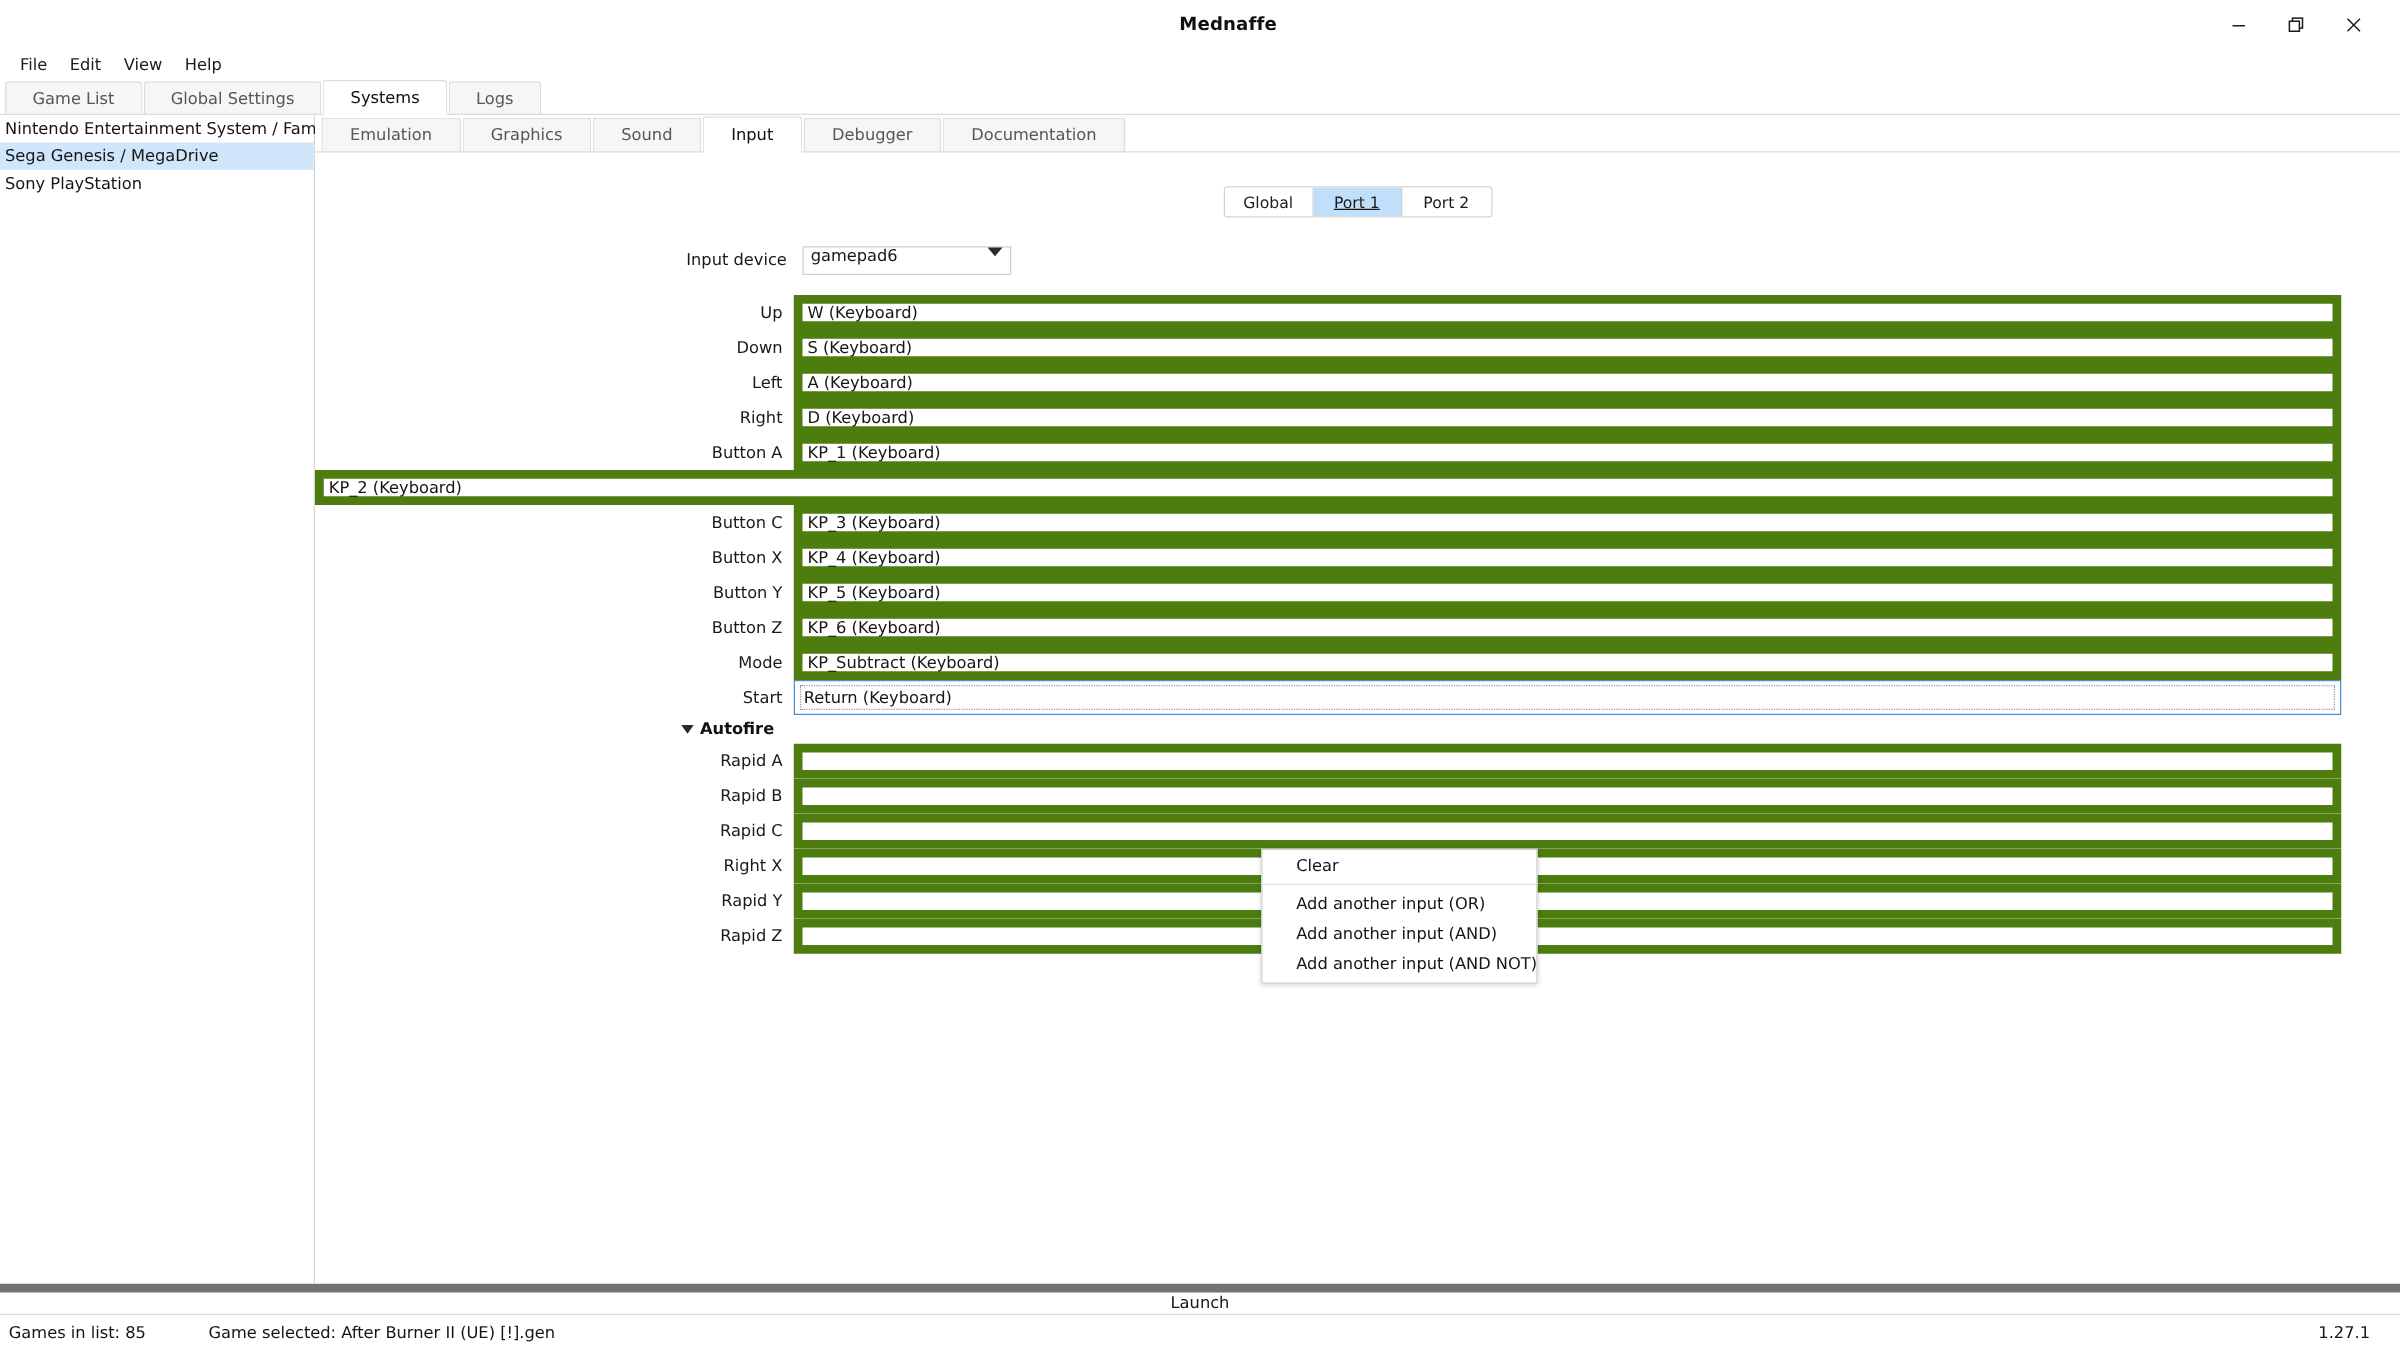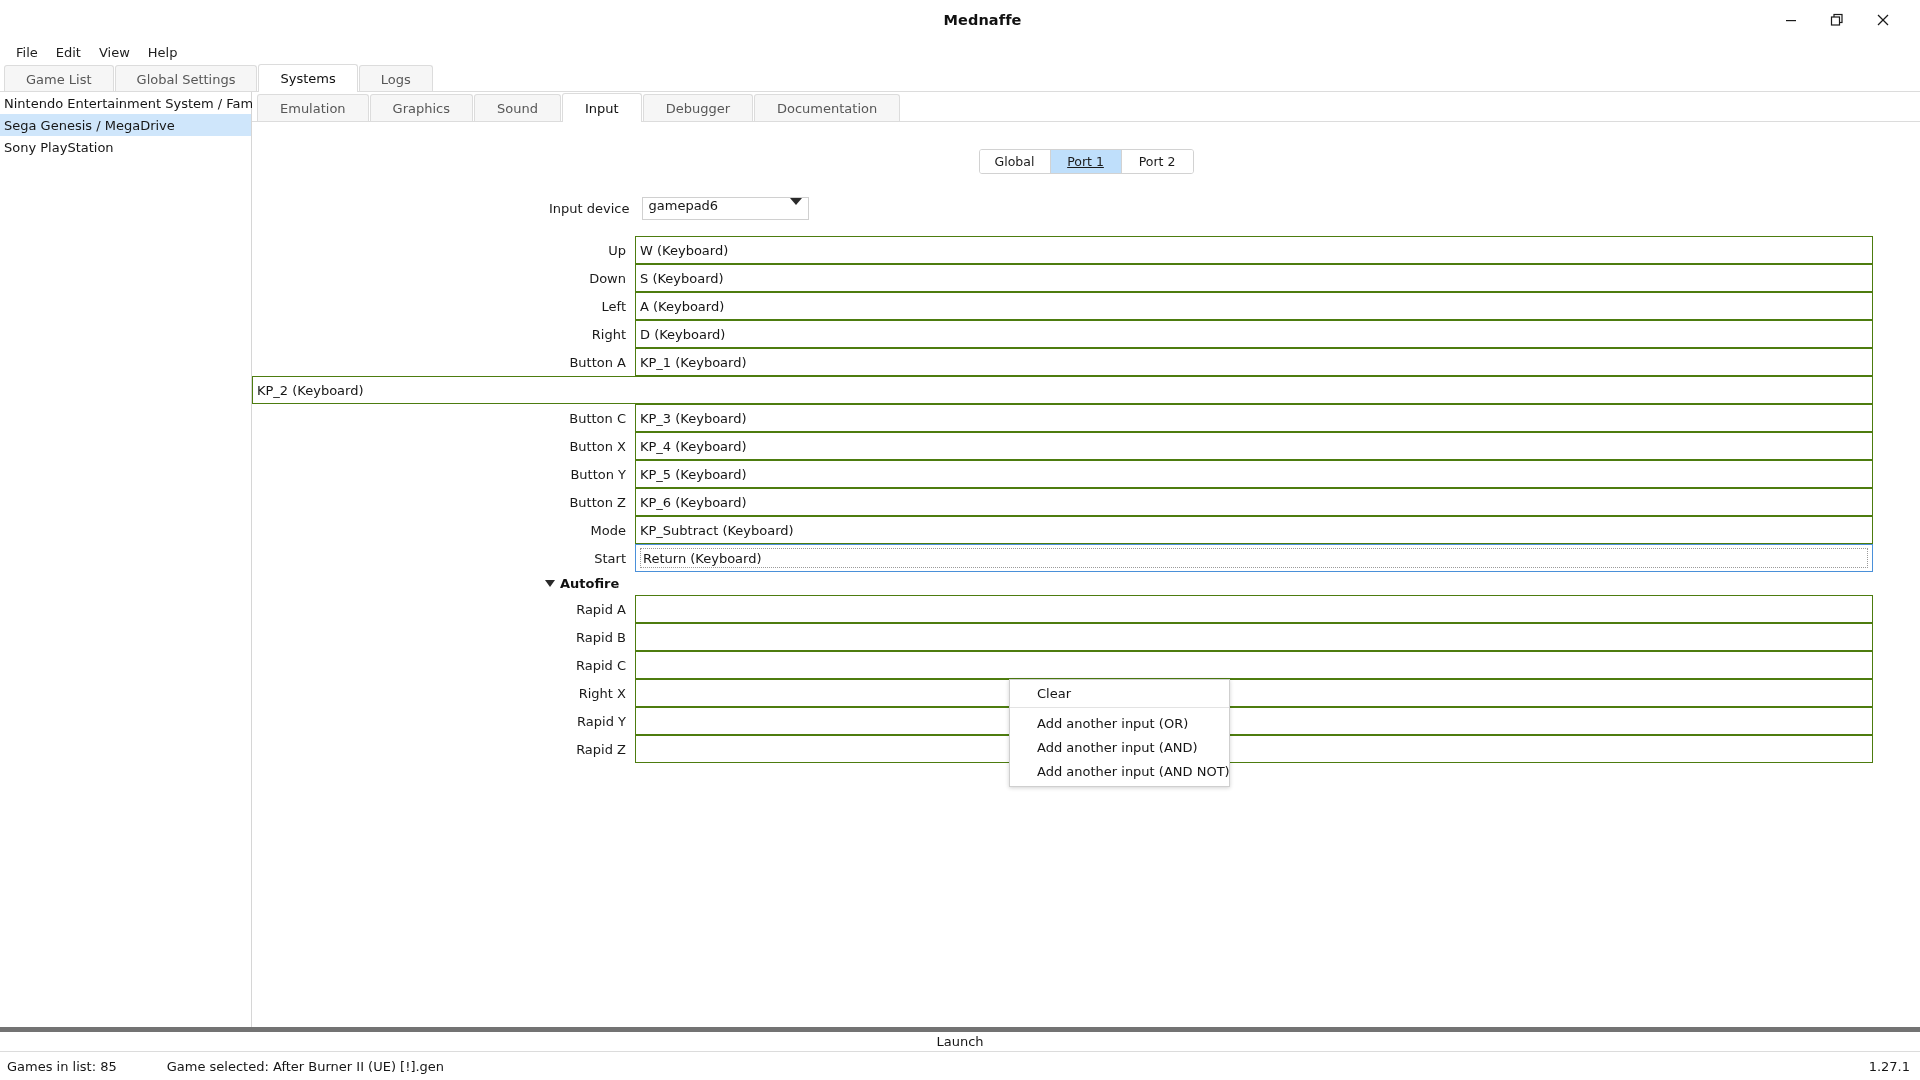--- a/index.html
+++ b/index.html
@@ -234,21 +234,21 @@
   }
   .ilabel {
     width: 383px; min-width: 383px;
     display: flex; align-items: center; justify-content: flex-end;
     padding-right: 9px;
     font-size: 13px; color: #1a1a1a;
   }
   .ifield {
     flex: 1 1 auto;
     margin-right: 47px;
-    border: 1px solid #4d7c0f;
+    border: 7px solid #4d7c0f;
     background: #ffffff;
     display: flex; align-items: center;
     padding: 0 4px;
     font-size: 13px; color: #161616;
     cursor: default;
   }
   .ifield.focused {
     border: 1px solid #4a90d9;
     outline: none;
   }
@@ -294,31 +294,31 @@
     white-space: nowrap;
   }
   .ctxsep {
     height: 1px; background: #e3e3e3;
     margin: 2px 0 3px 0;
   }
 
   
   .launchbar {
     height: 25px; min-height: 25px;
-    border-top: 5px solid #737373;
+    border-top: 7px solid #737373;
     border-bottom: 1px solid #dcdcdc;
     display: flex; align-items: center; justify-content: center;
     font-size: 13px; color: #161616;
     background: #ffffff;
     cursor: default;
   }
   .statusbar {
     height: 28px; min-height: 28px;
     display: flex; align-items: center;
-    padding: 0 10px 0 7px;
+    padding: 0 24px 0 7px;
     font-size: 13px; color: #161616;
     background: #ffffff;
   }
   .statusbar .s1 { margin-right: 50px; }
   .statusbar .ver { margin-left: auto; }
 </style>
 </head>
 <body>
 
 <div class="app">

